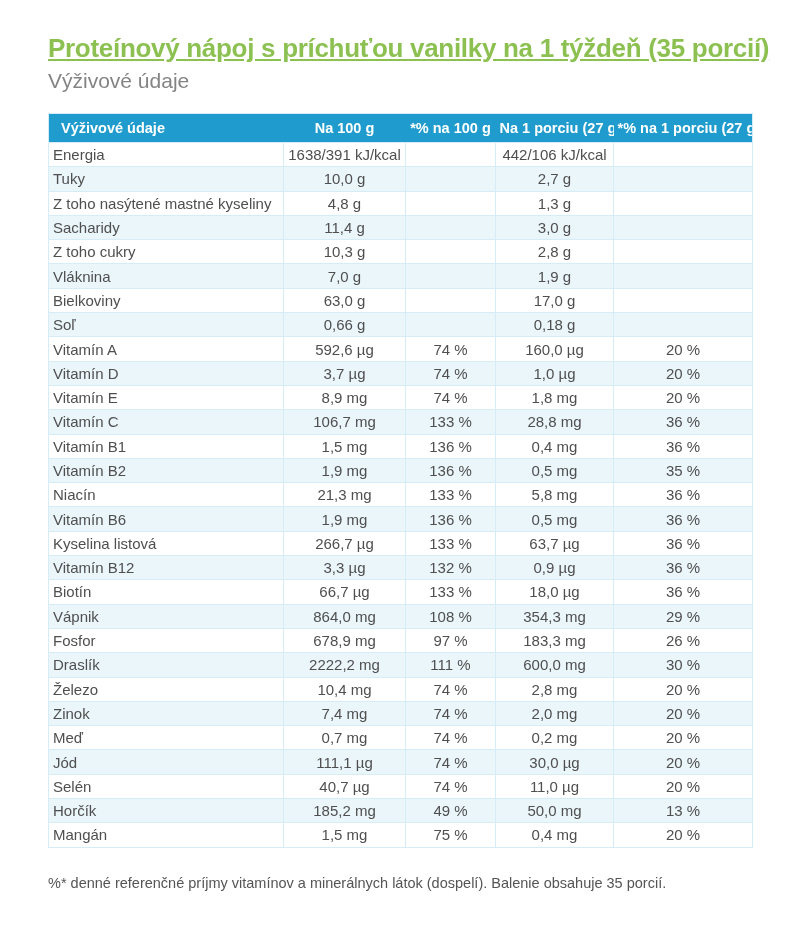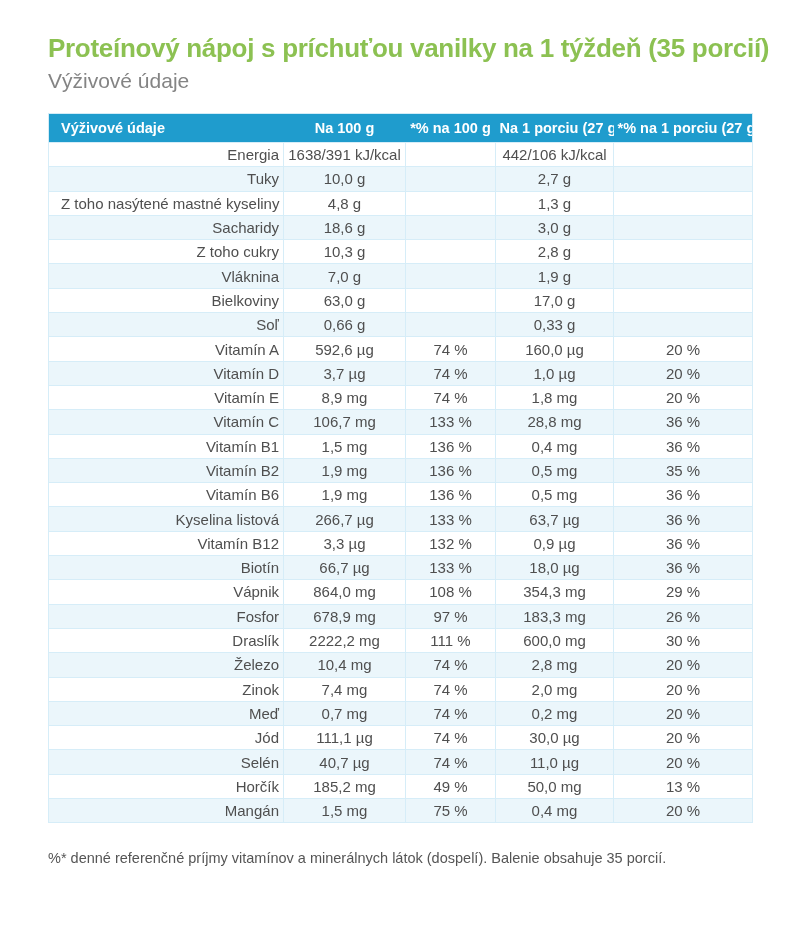--- a/index.html
+++ b/index.html
@@ -18,20 +18,21 @@
     padding: 34px 48px 0 48px;
   }
   .page-title {
     margin: 0 0 5px 0;
     font-size: 26px;
     line-height: 1.15;
     font-weight: bold;
     color: #8cc152;
     letter-spacing: -0.3px;
     white-space: nowrap;
+    text-decoration: underline;
   }
   .page-subtitle {
     margin: 0 0 21px 0;
     font-size: 21px;
     line-height: 1.1;
     font-weight: normal;
     color: #848484;
   }
   table.nutrition {
     width: 704px;
@@ -64,22 +65,22 @@
     height: 24.3px;
     padding: 0 4px;
     font-size: 15px;
     color: #4f4f4f;
     text-align: center;
     border: 1px solid #d6edf8;
     white-space: nowrap;
     overflow: hidden;
   }
   tbody td:first-child {
-    text-align: right;
-    padding-left: 12px;
+    text-align: left;
+    padding-left: 4px;
   }
   tbody tr:nth-child(even) td {
     background: #ebf6fb;
   }
   .footnote {
     margin-top: 27px;
     font-size: 14.5px;
     color: #555555;
   }
 </style>
@@ -126,21 +127,21 @@
         </tr>
         <tr>
           <td>Z toho nasýtené mastné kyseliny</td>
           <td>4,8 g</td>
           <td></td>
           <td>1,3 g</td>
           <td></td>
         </tr>
         <tr>
           <td>Sacharidy</td>
-          <td>18,6 g</td>
+          <td>11,4 g</td>
           <td></td>
           <td>3,0 g</td>
           <td></td>
         </tr>
         <tr>
           <td>Z toho cukry</td>
           <td>10,3 g</td>
           <td></td>
           <td>2,8 g</td>
           <td></td>
@@ -156,21 +157,21 @@
           <td>Bielkoviny</td>
           <td>63,0 g</td>
           <td></td>
           <td>17,0 g</td>
           <td></td>
         </tr>
         <tr>
           <td>Soľ</td>
           <td>0,66 g</td>
           <td></td>
-          <td>0,33 g</td>
+          <td>0,18 g</td>
           <td></td>
         </tr>
         <tr>
           <td>Vitamín A</td>
           <td>592,6 µg</td>
           <td>74 %</td>
           <td>160,0 µg</td>
           <td>20 %</td>
         </tr>
         <tr>
@@ -202,20 +203,27 @@
           <td>36 %</td>
         </tr>
         <tr>
           <td>Vitamín B2</td>
           <td>1,9 mg</td>
           <td>136 %</td>
           <td>0,5 mg</td>
           <td>35 %</td>
         </tr>
         <tr>
+          <td>Niacín</td>
+          <td>21,3 mg</td>
+          <td>133 %</td>
+          <td>5,8 mg</td>
+          <td>36 %</td>
+        </tr>
+        <tr>
           <td>Vitamín B6</td>
           <td>1,9 mg</td>
           <td>136 %</td>
           <td>0,5 mg</td>
           <td>36 %</td>
         </tr>
         <tr>
           <td>Kyselina listová</td>
           <td>266,7 µg</td>
           <td>133 %</td>

